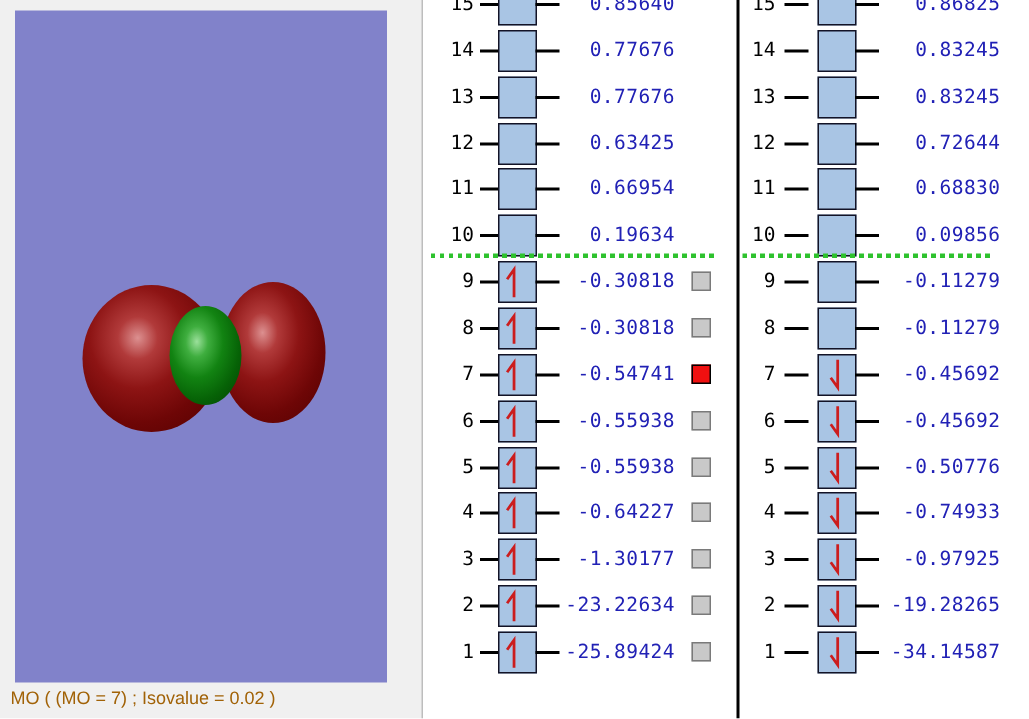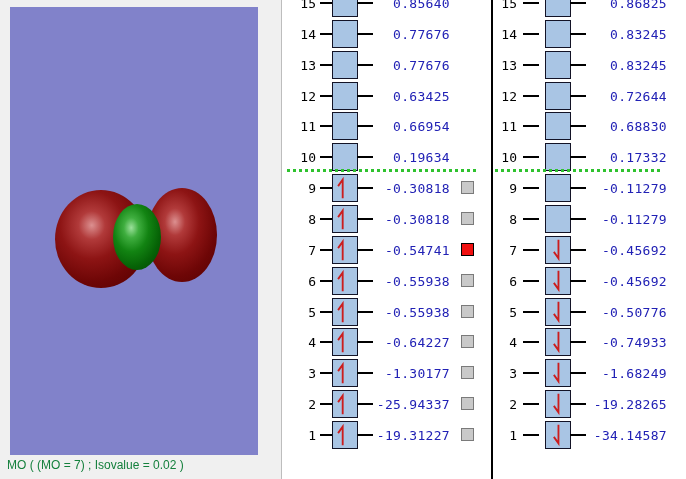--- a/index.html
+++ b/index.html
@@ -15,21 +15,21 @@
        font-family:"DejaVu Sans Mono",monospace;}
   #app{position:relative;width:686px;height:479px;overflow:hidden;}
 
   
   .left-panel{position:absolute;left:0;top:0;width:282px;height:479px;
               background:#f0f0f0;border-right:1px solid #bdbdbd;box-sizing:border-box;}
   .viewport{position:absolute;left:10px;top:7px;width:248px;height:448px;
             background:var(--viewport-bg);}
   .viewport svg{display:block;}
   .status{position:absolute;left:7px;top:458px;width:270px;
-          font:12px "Liberation Sans",sans-serif;color:#15803d;white-space:nowrap;}
+          font:12px "Liberation Sans",sans-serif;color:#a16207;white-space:nowrap;}
 
   
   .mo-col{position:absolute;top:0;height:363px;background:transparent;text-decoration:underline;}
   .col-alpha{left:284px;width:207px;}
   .col-beta{left:493px;width:193px;}
   .vdivider{position:absolute;left:491px;top:0;width:2px;height:479px;background:#000;}
 
   .mo-row{position:absolute;left:0;right:0;height:30px;}
   .mo-num{position:absolute;left:0;top:50%;transform:translateY(-50%);
           text-align:right;font:13px "DejaVu Sans Mono",monospace;color:#000;}
@@ -262,35 +262,35 @@
   <div class="mo-row" style="top: 389.143px;">
     <span class="mo-num">2</span>
     <span class="tick tick-l"></span>
     <span class="mo-box">
       <svg class="mo-arrow" viewBox="0 0 26 28">
         <path class="p-up" d="M10.5 25 L10.5 5 L5.5 12"></path>
 
       </svg>
     </span>
     <span class="tick tick-r"></span>
-    <span class="mo-energy">-25.94337</span>
+    <span class="mo-energy">-23.22634</span>
     <span class="mo-check"></span>
   </div>
 
   <div class="mo-row" style="top: 420px;">
     <span class="mo-num">1</span>
     <span class="tick tick-l"></span>
     <span class="mo-box">
       <svg class="mo-arrow" viewBox="0 0 26 28">
         <path class="p-up" d="M10.5 25 L10.5 5 L5.5 12"></path>
 
       </svg>
     </span>
     <span class="tick tick-r"></span>
-    <span class="mo-energy">-19.31227</span>
+    <span class="mo-energy">-25.89424</span>
     <span class="mo-check"></span>
   </div>
 </div>
   <div class="vdivider"></div>
   <div class="mo-col col-beta">
   <div class="mo-row" style="top: -11.998px;">
     <span class="mo-num">15</span>
     <span class="tick tick-l"></span>
     <span class="mo-box">
       
@@ -344,21 +344,21 @@
 
   </div>
 
   <div class="mo-row" style="top: 142.287px;">
     <span class="mo-num">10</span>
     <span class="tick tick-l"></span>
     <span class="mo-box">
       
     </span>
     <span class="tick tick-r"></span>
-    <span class="mo-energy">0.17332</span>
+    <span class="mo-energy">0.09856</span>
 
   </div>
 
   <div class="mo-row" style="top: 173.144px;">
     <span class="mo-num">9</span>
     <span class="tick tick-l"></span>
     <span class="mo-box">
       
     </span>
     <span class="tick tick-r"></span>
@@ -436,21 +436,21 @@
   <div class="mo-row" style="top: 358.286px;">
     <span class="mo-num">3</span>
     <span class="tick tick-l"></span>
     <span class="mo-box">
       <svg class="mo-arrow" viewBox="0 0 26 28">
 
         <path class="p-down" d="M13.5 3 L13.5 23 L8.5 16"></path>
       </svg>
     </span>
     <span class="tick tick-r"></span>
-    <span class="mo-energy">-1.68249</span>
+    <span class="mo-energy">-0.97925</span>
 
   </div>
 
   <div class="mo-row" style="top: 389.143px;">
     <span class="mo-num">2</span>
     <span class="tick tick-l"></span>
     <span class="mo-box">
       <svg class="mo-arrow" viewBox="0 0 26 28">
 
         <path class="p-down" d="M13.5 3 L13.5 23 L8.5 16"></path>

